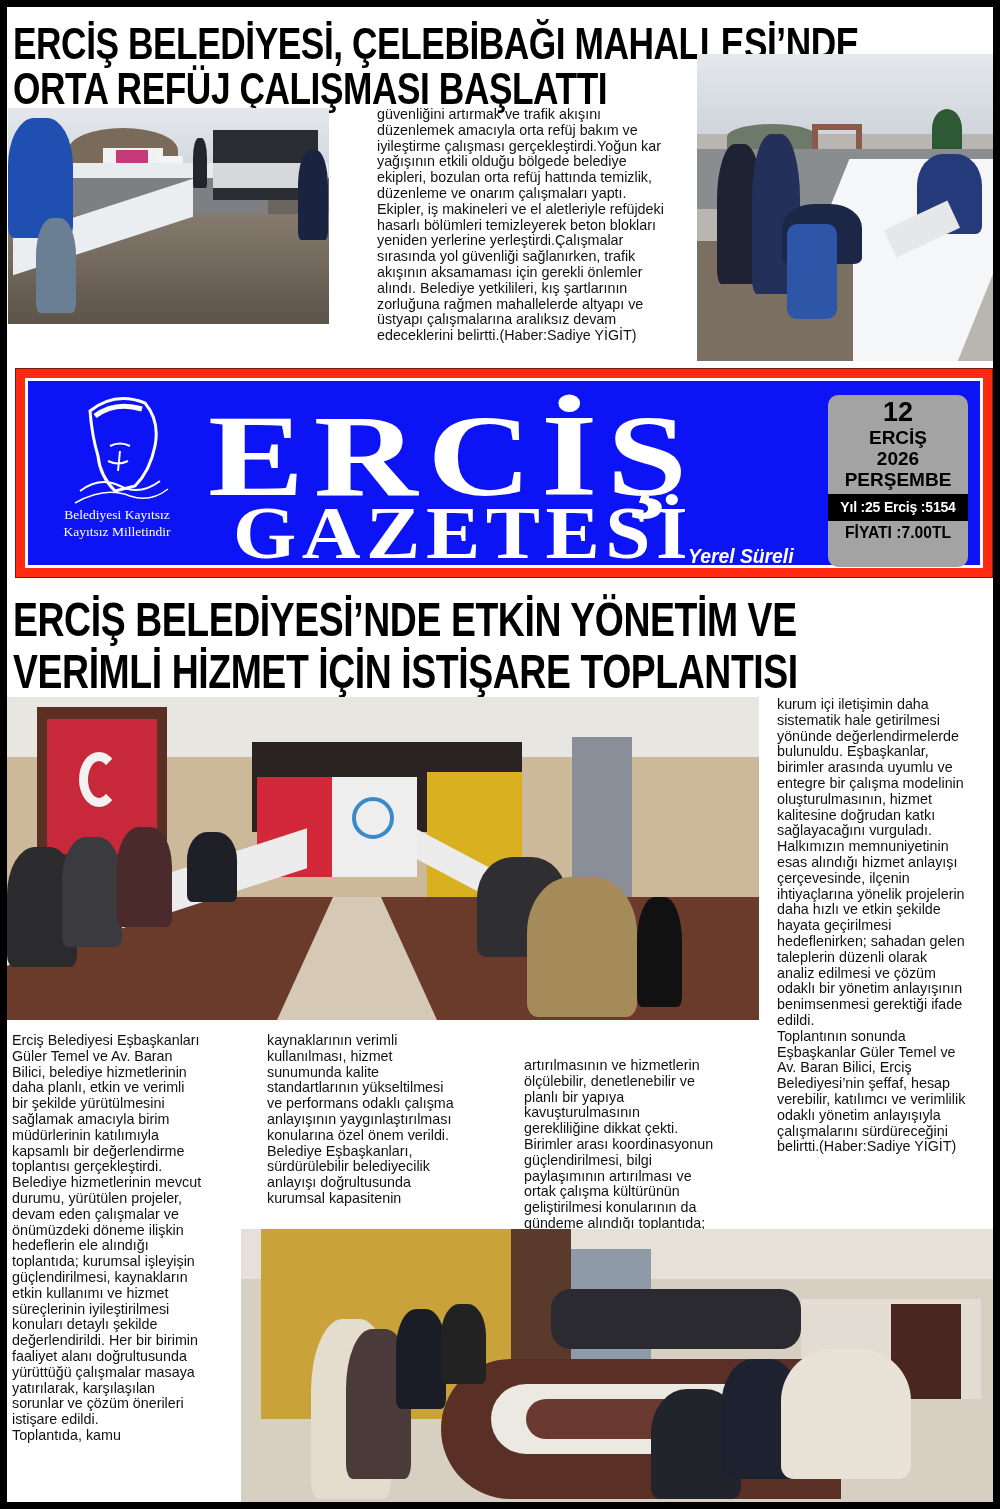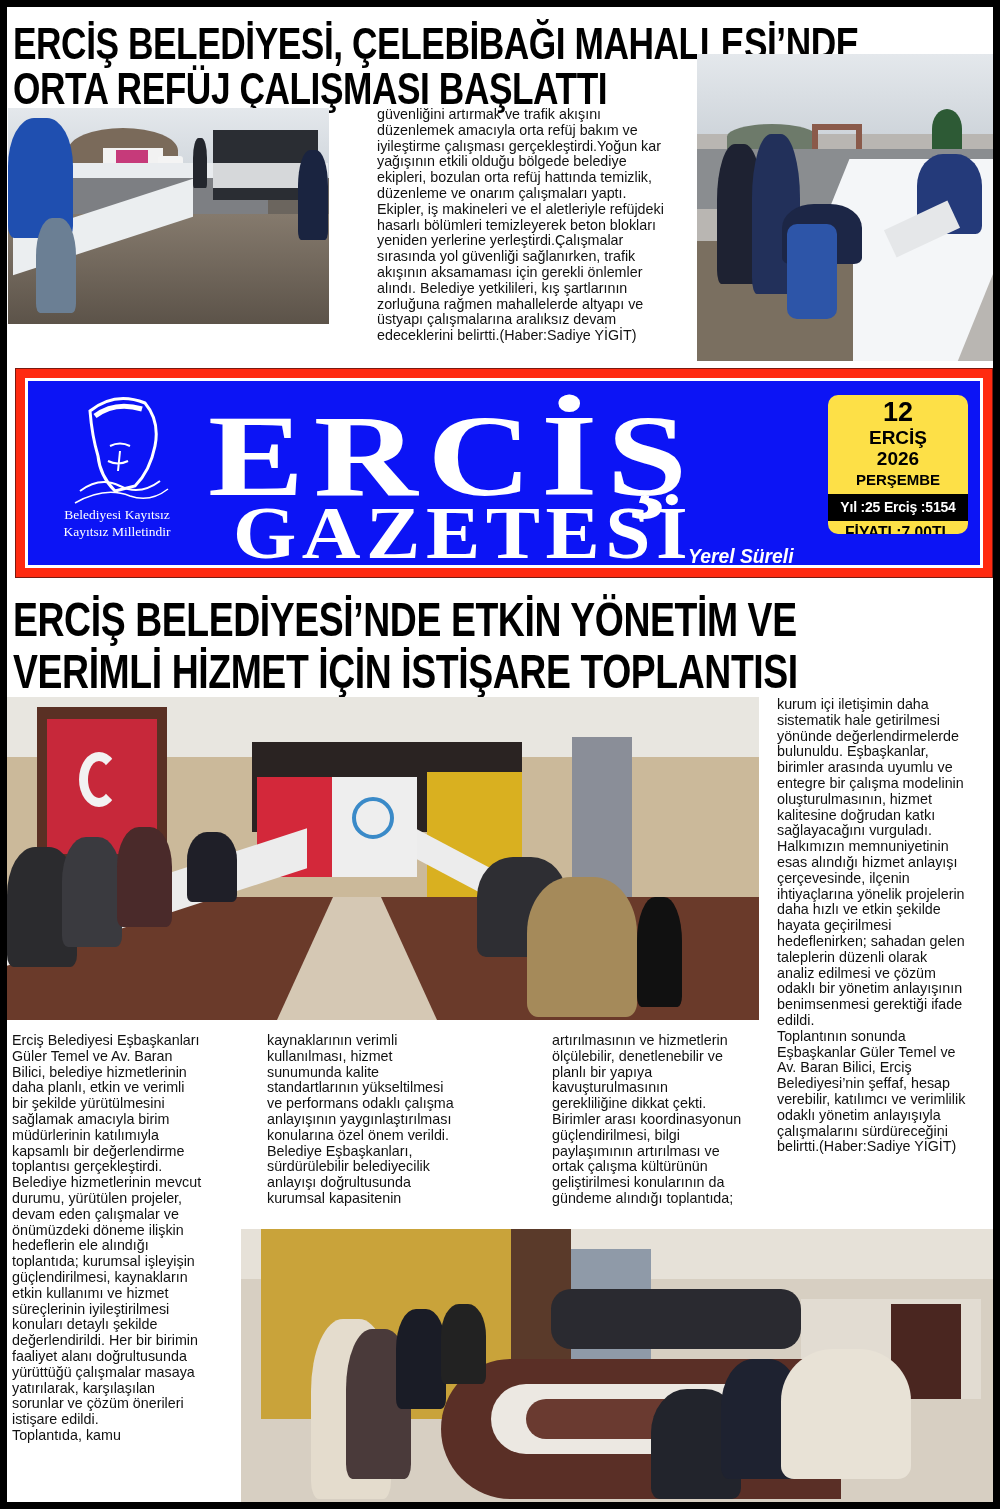--- a/index.html
+++ b/index.html
@@ -29,24 +29,24 @@
     
     .mast-outer { position: absolute; left: 8px; top: 361px; width: 978px; height: 210px; background: #ff2a10; border: 1px solid #7a1a10; }
     .mast-white { position: absolute; left: 9px; top: 9px; right: 9px; bottom: 9px; background: #fff; }
     .mast-blue { position: absolute; left: 12px; top: 12px; right: 12px; bottom: 12px; background: #0c14f5; }
     .logo-word { position: absolute; font-family: "Liberation Serif", "DejaVu Serif", serif; color: #fff; font-weight: bold; white-space: nowrap; transform-origin: left top; }
     .logo-main { left: 180px; top: 18px; font-size: 118px; letter-spacing: 8px; transform: scaleX(1.22) scaleY(0.98); line-height: 1; }
     .logo-sub { left: 205px; top: 115px; font-size: 74px; letter-spacing: 5px; transform: scaleX(1.1); line-height: 1; }
     .motto { position: absolute; left: 14px; top: 125px; width: 150px; text-align: center; font-family: "Liberation Serif", serif; color: #fff; font-size: 13.5px; line-height: 17px; }
     .portrait { position: absolute; left: 32px; top: 10px; width: 120px; height: 118px; }
     .yerel { position: absolute; left: 660px; top: 163px; color: #fff; font-style: italic; font-weight: bold; font-size: 21px; white-space: nowrap; transform: scaleX(0.92); transform-origin: left top; }
-    .datebox { position: absolute; left: 800px; top: 14px; width: 140px; height: 139px; background: #fde047; border-radius: 10px; text-align: center; color: #000; font-weight: bold; overflow: hidden; }
+    .datebox { position: absolute; left: 800px; top: 14px; width: 140px; height: 172px; background: #a3a3a3; border-radius: 10px; text-align: center; color: #000; font-weight: bold; overflow: hidden; }
     .datebox .day { font-size: 27px; margin-top: 2px; line-height: 30px; }
     .datebox .month, .datebox .year { font-size: 19px; line-height: 21px; }
-    .datebox .weekday { font-size: 15px; line-height: 22px; }
+    .datebox .weekday { font-size: 19px; line-height: 22px; }
     .datebox .issue { background: #000; color: #fff; font-size: 14px; line-height: 27px; margin-top: 3px; letter-spacing: -0.2px; white-space: nowrap; }
     .datebox .price { font-size: 17px; line-height: 24px; white-space: nowrap; transform: scaleX(0.92); }
   </style>
 </head>
 <body>
 
 <div class="page">
 
   <div class="headline h1-line1">ERCİŞ BELEDİYESİ, ÇELEBİBAĞI MAHALLESİ’NDE</div>
   <div class="headline h1-line2">ORTA REFÜJ ÇALIŞMASI BAŞLATTI</div>
@@ -225,21 +225,21 @@
 süreçlerinin iyileştirilmesi
 konuları detaylı şekilde
 değerlendirildi. Her bir birimin
 faaliyet alanı doğrultusunda
 yürüttüğü çalışmalar masaya
 yatırılarak, karşılaşılan
 sorunlar ve çözüm önerileri
 istişare edildi.
 Toplantıda, kamu</p>
   </div>
-  <div class="col" style="left:517px; top:1026px; width:250px;margin-left:28px;">
+  <div class="col" style="left:517px; top:1051px; width:250px;">
     <p>artırılmasının ve hizmetlerin
 ölçülebilir, denetlenebilir ve
 planlı bir yapıya
 kavuşturulmasının
 gerekliliğine dikkat çekti.
 Birimler arası koordinasyonun
 güçlendirilmesi, bilgi
 paylaşımının artırılması ve
 ortak çalışma kültürünün
 geliştirilmesi konularının da

